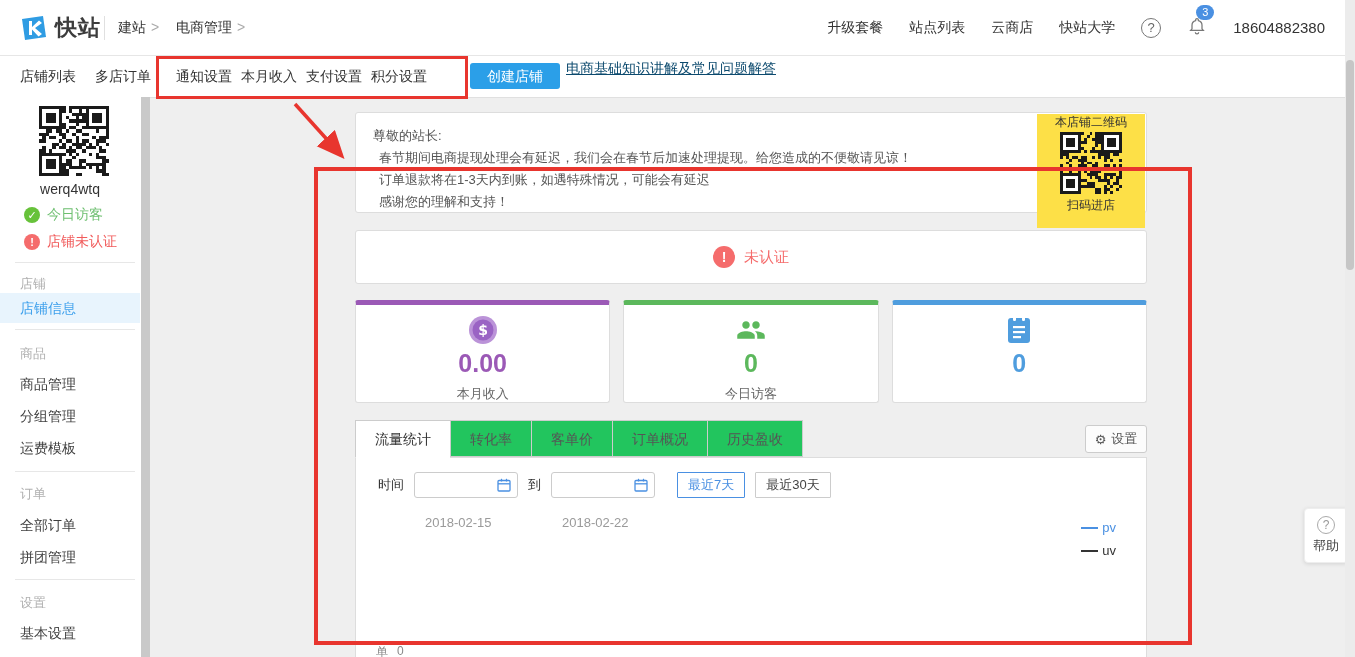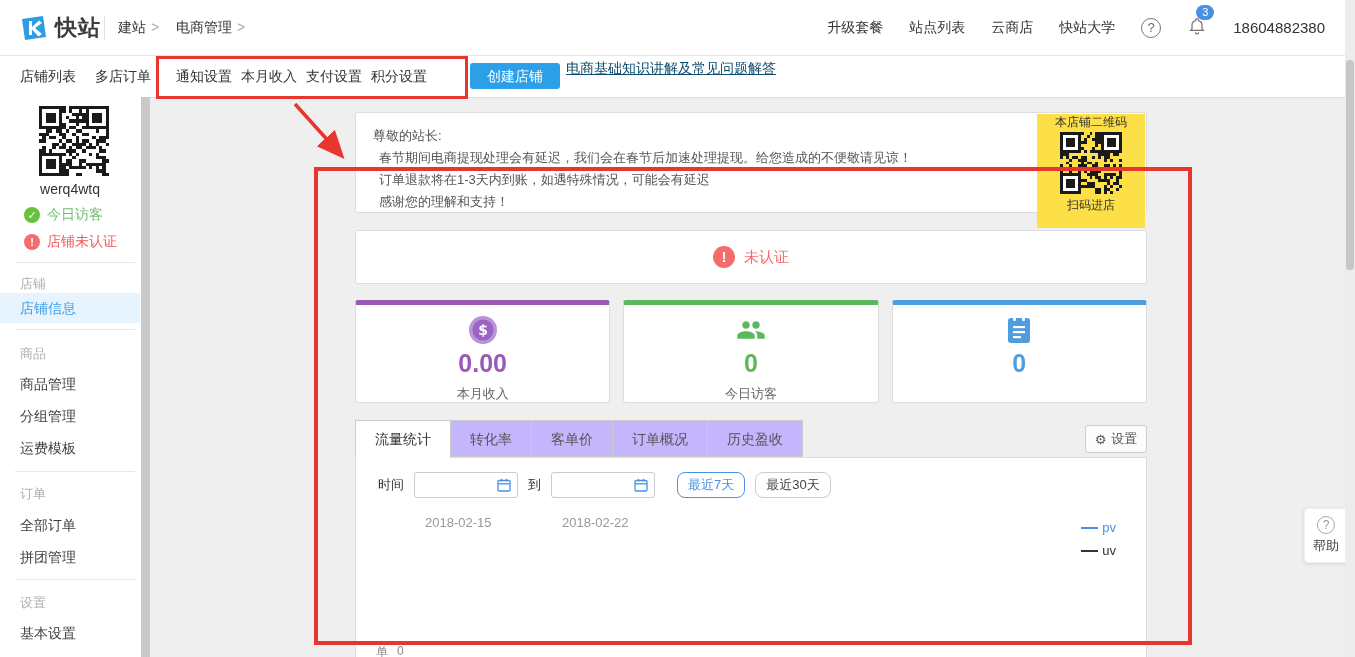--- a/index.html
+++ b/index.html
@@ -61,33 +61,33 @@
   .stat.purple{border-top:5px solid #9b59b6;}
   .stat.green{border-top:5px solid #5cb85c;}
   .stat.blue{border-top:5px solid #4f9dde;}
   .stat-val{font-size:25px;font-weight:bold;margin-top:1px;}
   .stat.purple .stat-val{color:#9b59b6;}
   .stat.green .stat-val{color:#5cb85c;}
   .stat.blue .stat-val{color:#4f9dde;}
   .stat-lbl{font-size:13px;color:#666;margin-top:7px;}
   
   .tabs{position:absolute;left:355px;top:420px;display:flex;}
-  .tab{height:37px;line-height:37px;padding:0 19px;background:#c4b5fd;border:1px solid #ccc;border-right:none;
+  .tab{height:37px;line-height:37px;padding:0 19px;background:#22c55e;border:1px solid #ccc;border-right:none;
        font-size:14px;color:#555;cursor:pointer;box-sizing:border-box;}
   .tab:last-child{border-right:1px solid #ccc;}
   .tab.active{background:#fff;border-bottom:1px solid #fff;height:38px;color:#333;position:relative;z-index:3;}
   .gear-btn{position:absolute;left:1085px;top:425px;width:62px;height:28px;border:1px solid #ccc;border-radius:3px;
             background:#fcfcfc;display:flex;align-items:center;justify-content:center;gap:5px;font-size:13px;color:#555;cursor:pointer;box-sizing:border-box;}
   .panel{position:absolute;left:355px;top:457px;width:792px;height:210px;background:#fff;border:1px solid #ddd;box-sizing:border-box;}
   .filter{position:absolute;left:22px;top:14px;display:flex;align-items:center;gap:10px;font-size:13px;color:#333;}
   .date-input{position:relative;width:104px;height:26px;border:1px solid #ccc;border-radius:3px;background:#fff;box-sizing:border-box;}
   .date-input input{border:none;outline:none;width:72px;height:24px;margin-left:8px;font-size:13px;color:#9a9a9a;
                     font-family:"Liberation Sans","DejaVu Sans",sans-serif;background:transparent;margin-top:36px;}
   .date-input .cal{position:absolute;right:6px;top:5px;}
-  .range-btn{height:26px;line-height:24px;padding:0 10px;border-radius:8px;font-size:13px;cursor:pointer;box-sizing:border-box;background:#fff;}
+  .range-btn{height:26px;line-height:24px;padding:0 10px;border-radius:1px;font-size:13px;cursor:pointer;box-sizing:border-box;background:#fff;}
   .range-btn.sel{border:1px solid #4a90e2;color:#4a90e2;margin-left:12px;}
   .range-btn.plain{border:1px solid #ccc;color:#444;}
   .legend{position:absolute;right:30px;top:62px;display:flex;flex-direction:column;gap:8px;font-size:13px;}
   .legend-row{display:flex;align-items:center;gap:4px;cursor:pointer;}
   .dash{width:17px;height:0;border-top:2.5px solid;}
   .axis-partial{position:absolute;left:20px;top:186px;font-size:12px;color:#888;display:flex;gap:9px;}
   
   .help-float{position:absolute;right:7px;top:508px;width:42px;height:53px;background:#fff;border:1px solid #eee;
               border-radius:4px;box-shadow:0 1px 4px rgba(0,0,0,.12);display:flex;flex-direction:column;align-items:center;
               justify-content:center;gap:3px;cursor:pointer;}

